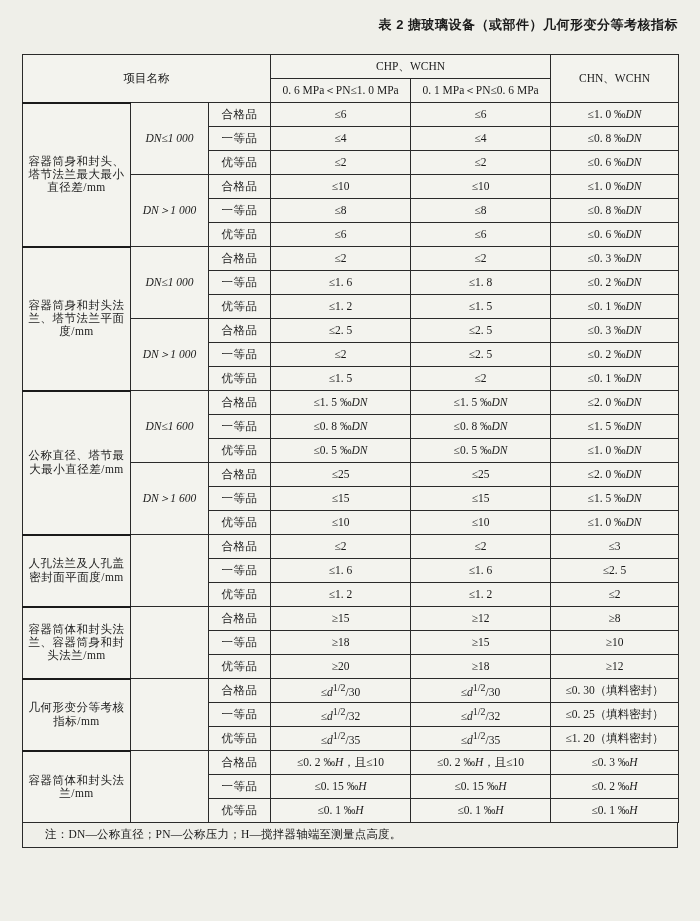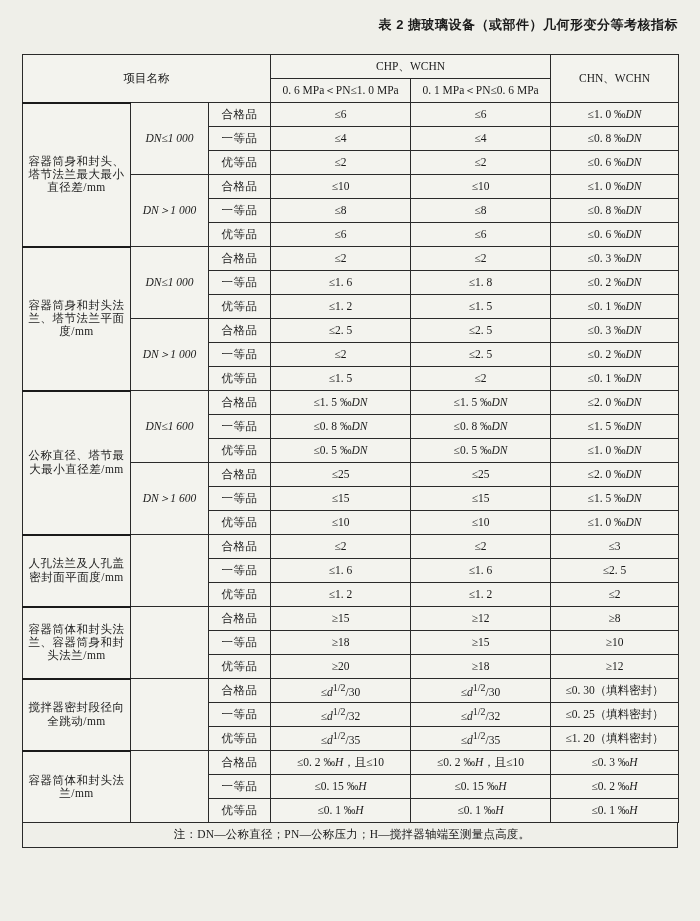--- a/index.html
+++ b/index.html
@@ -71,25 +71,24 @@
     font-family: "Liberation Serif", serif;
     font-size: 12px;
   }
   .val i { font-style: italic; }
   .note {
     width: 656px;
     margin: 0 auto;
     border: 1px solid #2a2a2a;
     border-top: none;
     font-size: 11.5px;
-    padding: 4px 6px 5px 10px;
+    padding: 4px 6px 5px 22px;
     box-sizing: border-box;
     font-family: "Liberation Serif", serif;
     letter-spacing: 0.2px;
-    text-align: center;
   }
   sup { font-size: 10px; vertical-align: super; }
   .thick-top { border-top: 2px solid #1a1a1a !important; }
 </style>
 </head>
 <body>
 
 <div class="page">
 
   <div class="caption">表 2   搪玻璃设备（或部件）几何形变分等考核指标</div>
@@ -266,21 +265,21 @@
           <td class="val">≥15</td>
           <td class="val">≥10</td>
         </tr>
         <tr>
           <td class="grade">优等品</td>
           <td class="val">≥20</td>
           <td class="val">≥18</td>
           <td class="val">≥12</td>
         </tr>
         <tr>
-          <td rowspan="3" class="rowname thick-top">搅拌器密封段径向全跳动/mm</td>
+          <td rowspan="3" class="rowname thick-top">几何形变分等考核指标/mm</td>
           <td rowspan="3" class="dn"></td>
           <td class="grade">合格品</td>
           <td class="val">≤<i>d</i><sup>1/2</sup>/30</td>
           <td class="val">≤<i>d</i><sup>1/2</sup>/30</td>
           <td class="val">≤0. 30（填料密封）</td>
         </tr>
         <tr>
           <td class="grade">一等品</td>
           <td class="val">≤<i>d</i><sup>1/2</sup>/32</td>
           <td class="val">≤<i>d</i><sup>1/2</sup>/32</td>

